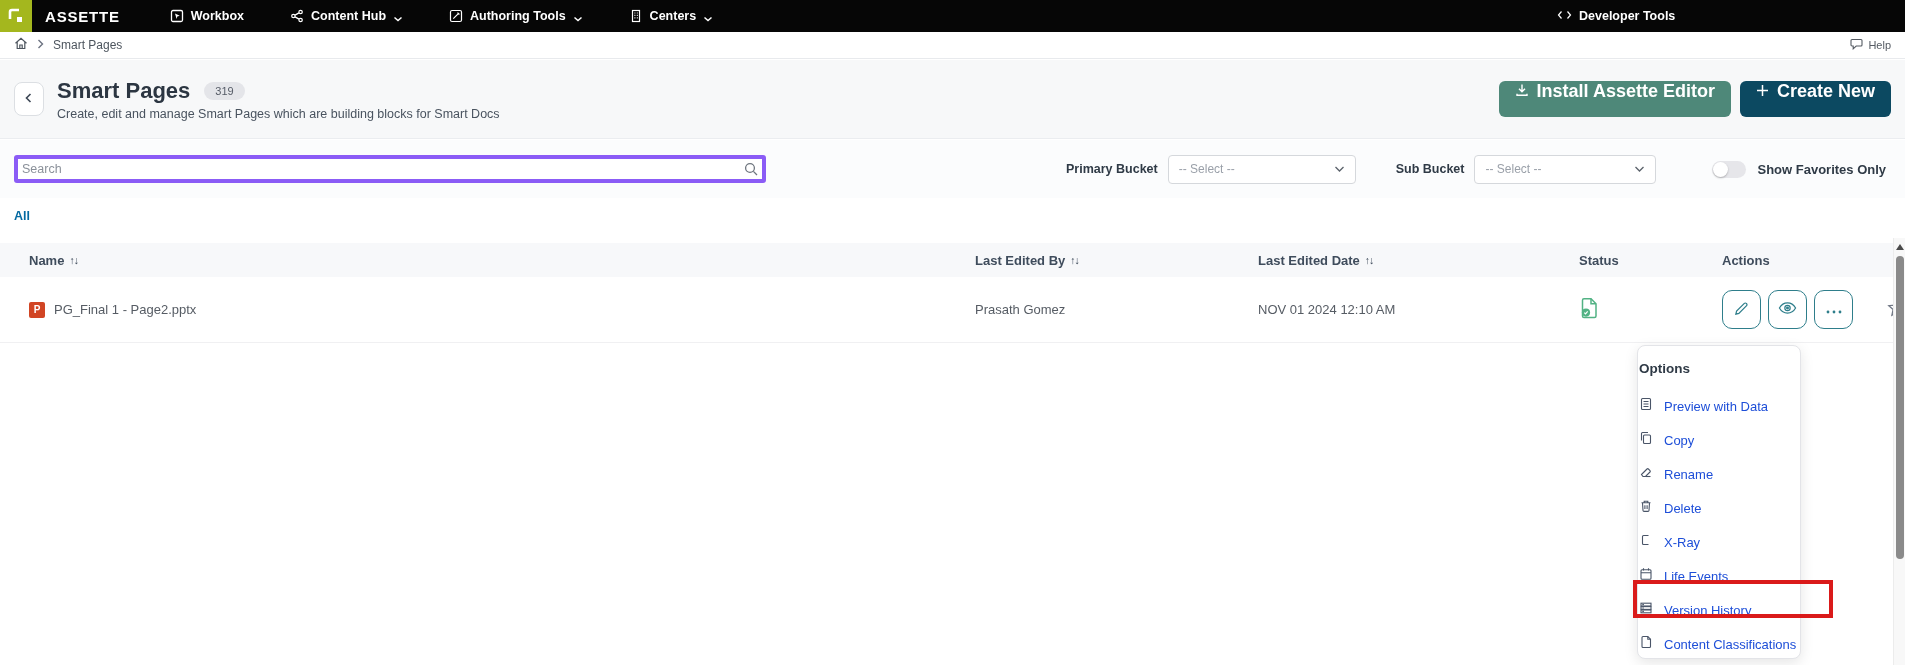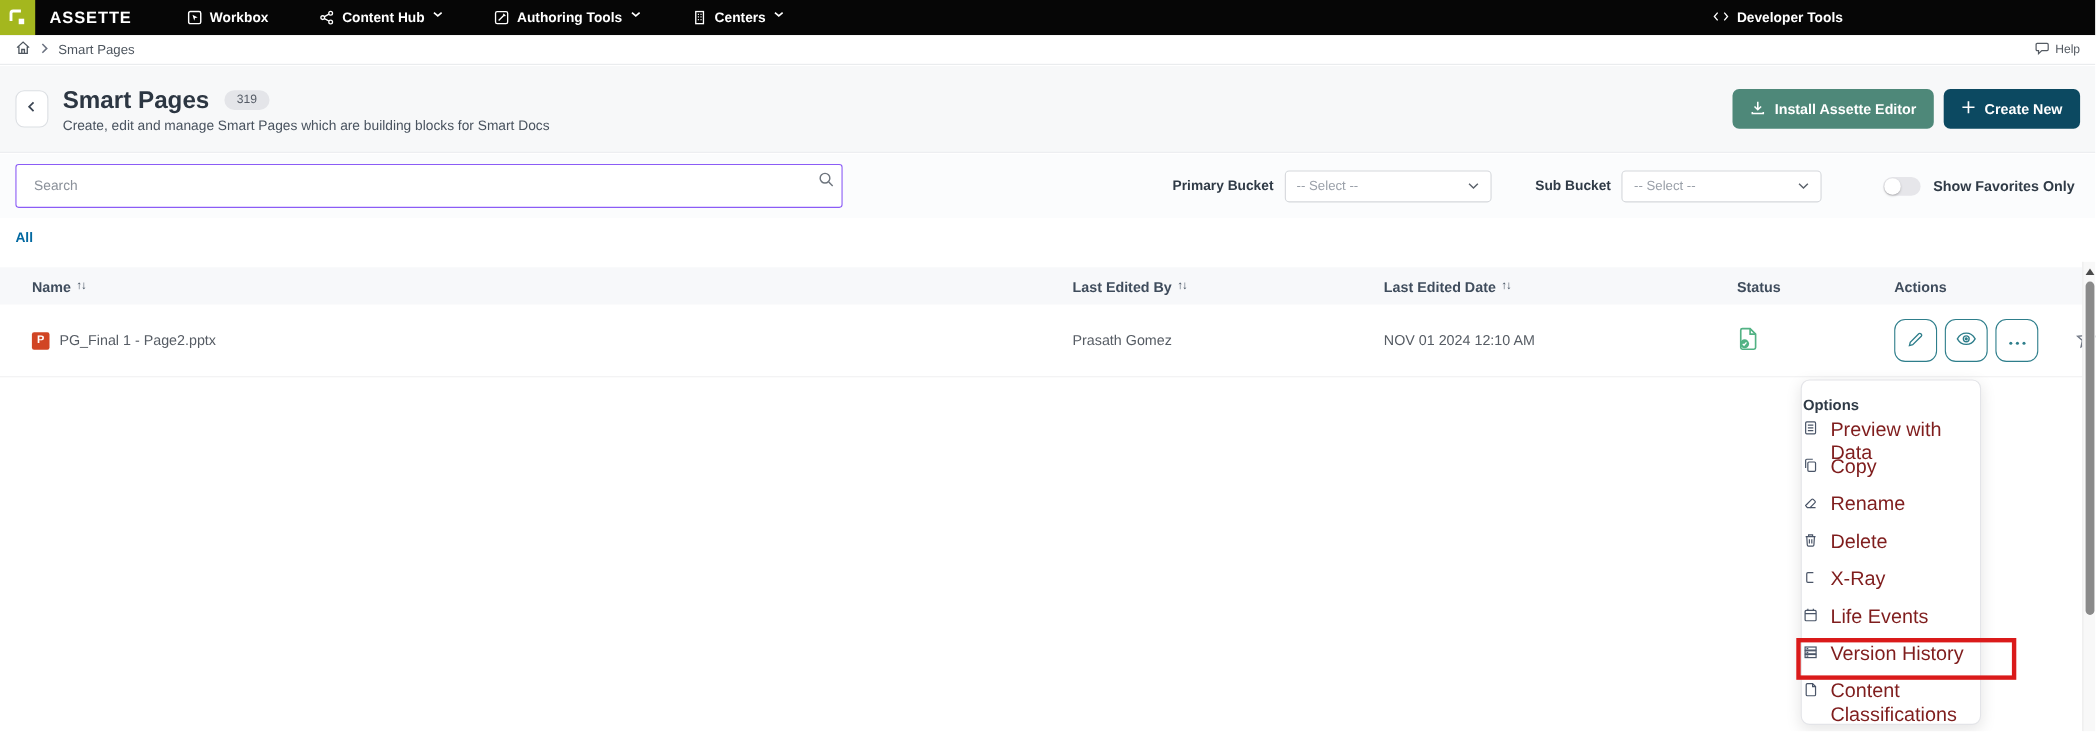--- a/index.html
+++ b/index.html
@@ -4,46 +4,46 @@
 <style>
   * { margin:0; padding:0; box-sizing:border-box; }
   body { font-family:"Liberation Sans","DejaVu Sans",sans-serif; background:#fff; }
   .screen { position:relative; width:1905px; height:665px; background:#fff; overflow:hidden; }
 
   
   .topbar { position:absolute; top:0; left:0; right:0; height:32px; background:#060606; display:flex; align-items:center; color:#fff; }
   .logo { width:32px; height:32px; background:#a4b71e; display:flex; align-items:center; justify-content:center; flex:0 0 auto; }
   .brand { font-size:15px; font-weight:bold; letter-spacing:.8px; margin-left:13px; }
   .nav { display:flex; align-items:center; gap:46px; margin-left:50px; }
-  .nav-item { display:flex; align-items:flex-start; gap:7px; font-size:12.5px; font-weight:600; cursor:pointer; }
+  .nav-item { display:flex; align-items:flex-end; gap:7px; font-size:12.5px; font-weight:600; cursor:pointer; }
   .nav-item svg { display:block; }
   .topbar-right { position:absolute; left:1557px; display:flex; align-items:flex-end; gap:7px; font-size:12.5px; font-weight:600; cursor:pointer; }
 
   
   .breadcrumb-row { position:absolute; top:32px; left:0; right:0; height:27px; background:#fff; border-bottom:1px solid #e8eaed; display:flex; align-items:center; padding:0 14px; color:#4d555e; }
   .crumb { display:flex; align-items:center; gap:9px; font-size:12px; }
   .help { margin-left:auto; display:flex; align-items:center; gap:5px; font-size:11px; color:#555b63; cursor:pointer; }
 
   
   .page-header { position:absolute; top:60px; left:0; right:0; height:79px; background:#f7f8f9; border-bottom:1px solid #ebedf0; display:flex; align-items:center; padding:0 14px; }
   .back-btn { width:30px; height:34px; background:#fff; border:1px solid #dcdfe3; border-radius:8px; display:flex; align-items:center; justify-content:center; color:#3c4654; cursor:pointer; flex:0 0 auto; }
   .title-block { margin-left:13px; }
   .title-line { display:flex; align-items:center; gap:14px; }
   .page-title { font-size:22px; font-weight:bold; color:#2c3642; }
   .count-badge { background:#e4e5e9; color:#555b66; font-size:11px; padding:3px 11px; border-radius:12px; }
   .subtitle { font-size:12.5px; color:#49535f; margin-top:3px; }
   .header-actions { margin-left:auto; display:flex; gap:9px; }
-  .btn { height:36px; border:none; border-radius:6px; color:#fff; font-size:13px; font-weight:bold; display:flex; align-items:center; gap:8px; padding:0 16px; cursor:pointer; font-family:inherit; }
+  .btn { height:36px; border:none; border-radius:6px; color:#fff; font-size:18px; font-weight:bold; display:flex; align-items:flex-start; gap:8px; padding:0 16px; cursor:pointer; font-family:inherit; }
   .btn-install { background:#4e8879; }
   .btn-create { background:#0c4961; }
 
   
   .filter-row { position:absolute; top:140px; left:0; right:0; height:58px; background:#fbfcfd; display:flex; align-items:center; padding:0 14px; }
   .search-wrap { position:relative; width:752px; }
-  .search-input { width:100%; height:40px; border:1px solid #8b5cf6; border-radius:3px; padding:0 30px 0 16px; font-size:12.5px; color:#333; font-family:inherit; background:#fff; }
+  .search-input { width:100%; height:28px; border:4px solid #8b5cf6; border-radius:3px; padding:0 30px 0 4px; font-size:12.5px; color:#333; font-family:inherit; background:#fff; }
   .search-input::placeholder { color:#8b919a; }
   .search-icon { position:absolute; right:8px; top:7px; color:#6e757e; }
   .filter-label { font-size:12.5px; font-weight:bold; color:#2f3a46; }
   .select { height:29px; background:#fff; border:1px solid #d5d8dc; border-radius:4px; display:flex; align-items:center; justify-content:space-between; padding:0 10px; color:#9aa0a9; font-size:12px; cursor:pointer; }
   .sel-primary { width:188px; margin-left:10px; }
   .sel-sub { width:182px; margin-left:10px; }
   .lbl-primary { margin-left:300px; }
   .lbl-sub { margin-left:40px; }
   .toggle-wrap { margin-left:56px; display:flex; align-items:center; gap:11px; }
   .toggle { width:34px; height:17px; background:#e6e6ea; border-radius:9px; position:relative; cursor:pointer; }
@@ -60,21 +60,21 @@
   .trow { top:277px; height:66px; border-bottom:1px solid #f0f0f2; font-size:13px; color:#565c64; background:#fff; }
   .name-cell { display:flex; align-items:center; gap:9px; }
   .ppt-icon { width:16px; height:16px; background:#d14524; border-radius:2px; color:#fff; font-size:10px; font-weight:bold; display:flex; align-items:center; justify-content:center; flex:0 0 auto; }
   .actions-cell { display:flex; align-items:center; gap:7px; }
   .action-btn { width:39px; height:39px; background:#fff; border:1px solid #2e7e8b; border-radius:10px; color:#2e7e8b; display:flex; align-items:center; justify-content:center; cursor:pointer; }
   .star-btn { margin-left:27px; cursor:pointer; display:flex; }
 
   
   .context-menu { position:absolute; left:1637px; top:345px; width:164px; height:314px; background:#fff; border:1px solid #e3e4e8; border-radius:8px; box-shadow:0 4px 14px rgba(0,0,0,.10); padding:10px 1px 8px; z-index:5; }
   .menu-title { font-size:13.5px; font-weight:bold; color:#2f3a46; height:24px; display:flex; align-items:center; }
-  .menu-item { height:34px; display:flex; align-items:flex-start; gap:11px; font-size:18px; color:#7f1d1d; cursor:pointer; }
+  .menu-item { height:34px; display:flex; align-items:flex-end; gap:11px; font-size:13px; color:#1d4ed8; cursor:pointer; }
   .menu-item svg { flex:0 0 auto; color:#4a5568; }
   .red-highlight { position:absolute; left:1633px; top:580px; width:200px; height:38px; border:4px solid #da1a1a; z-index:6; pointer-events:none; }
 
   
   .scrollbar { position:absolute; right:0; top:238px; width:12px; height:427px; background:#f8f8f8; border-left:1px solid #ececec; z-index:7; }
   .sb-arrow { width:0; height:0; border-left:4px solid transparent; border-right:4px solid transparent; border-bottom:6px solid #4a4a4a; margin:6px auto 0; }
   .sb-thumb { position:absolute; left:2px; top:18px; width:8px; height:303px; background:#8a8a8a; border-radius:4px; cursor:pointer; }
 </style>
 </head>
 <body>

